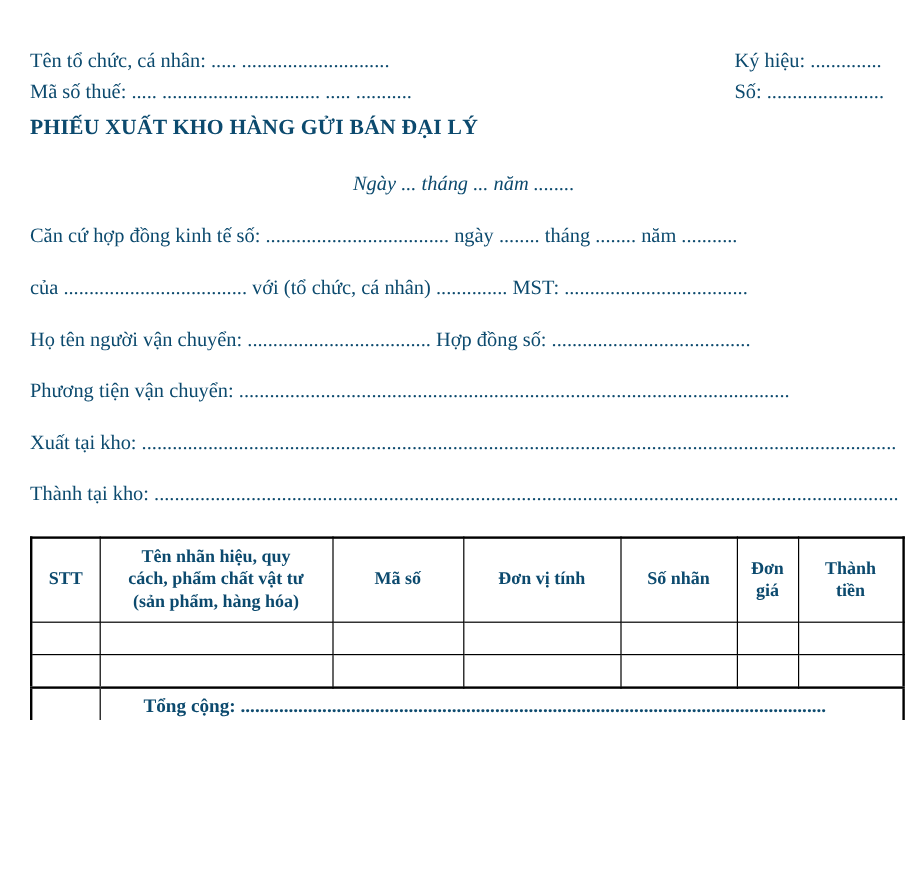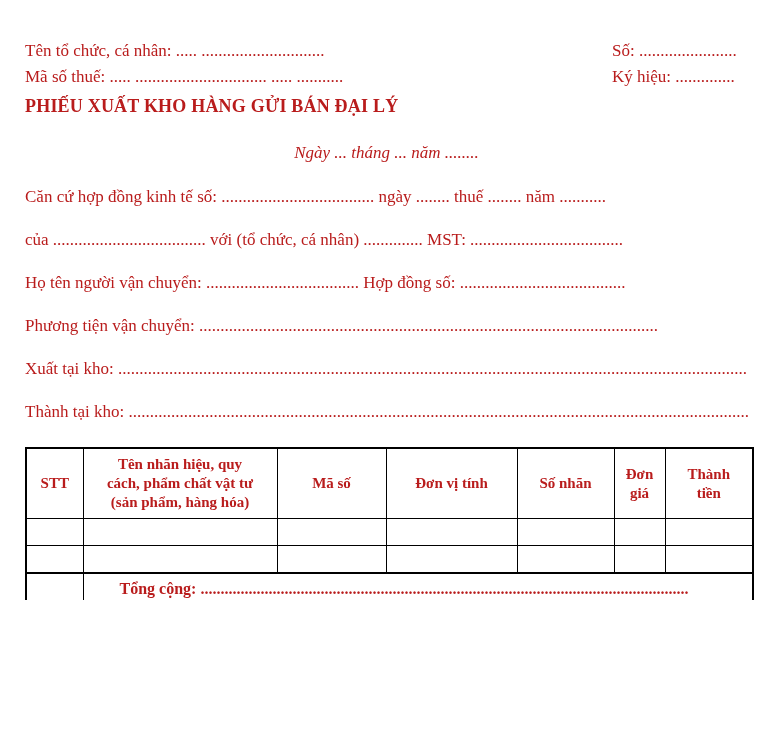--- a/index.html
+++ b/index.html
@@ -3,21 +3,21 @@
 <meta charset="utf-8">
 <style>
   html, body { margin: 0; padding: 0; background: #ffffff; }
   .page {
     position: relative;
     width: 767px;
     height: 600px;
     box-sizing: border-box;
     padding: 38px 19px 0 25px;
     background: #ffffff;
-    color: #b91c1c;
+    color: #0c4a6e;
     font-family: "Liberation Serif", "DejaVu Serif", serif;
     font-size: 17px;
     overflow: hidden;
   }
   .header-row { display: flex; justify-content: space-between; }
   .header-left p, .header-right p {
     margin: 0;
     line-height: 26px;
     white-space: nowrap;
   }
@@ -99,29 +99,29 @@
 <body>
 
 <div class="page">
 
   <div class="header-row">
     <div class="header-left">
       <p>Tên tổ chức, cá nhân: ..... .............................</p>
       <p>Mã số thuế: ..... ............................... ..... ...........</p>
     </div>
     <div class="header-right">
+      <p>Ký hiệu: ..............</p>
       <p>Số: .......................</p>
-      <p>Ký hiệu: ..............</p>
     </div>
   </div>
 
   <div class="title">PHIẾU XUẤT KHO HÀNG GỬI BÁN ĐẠI LÝ</div>
   <div class="date-line">Ngày ... tháng ... năm ........</div>
 
-  <p class="body-line">Căn cứ hợp đồng kinh tế số: .................................... ngày ........ thuế ........ năm ...........</p>
+  <p class="body-line">Căn cứ hợp đồng kinh tế số: .................................... ngày ........ tháng ........ năm ...........</p>
   <p class="body-line">của .................................... với (tổ chức, cá nhân) .............. MST: ....................................</p>
   <p class="body-line">Họ tên người vận chuyển: .................................... Hợp đồng số: .......................................</p>
   <p class="body-line">Phương tiện vận chuyển: ............................................................................................................</p>
   <p class="body-line">Xuất tại kho: ....................................................................................................................................................</p>
   <p class="body-line">Thành tại kho: ..................................................................................................................................................</p>
 
   <table class="items">
     <colgroup>
       <col style="width:57px">
       <col style="width:194px">

